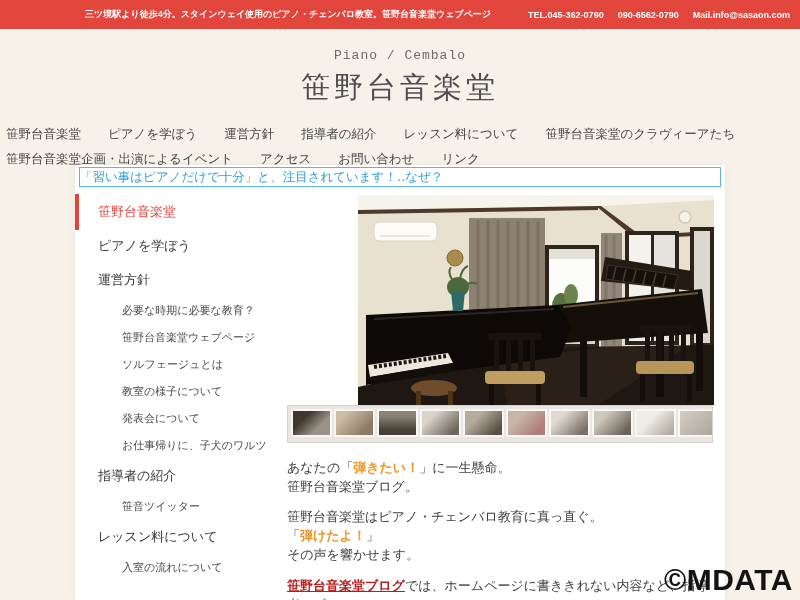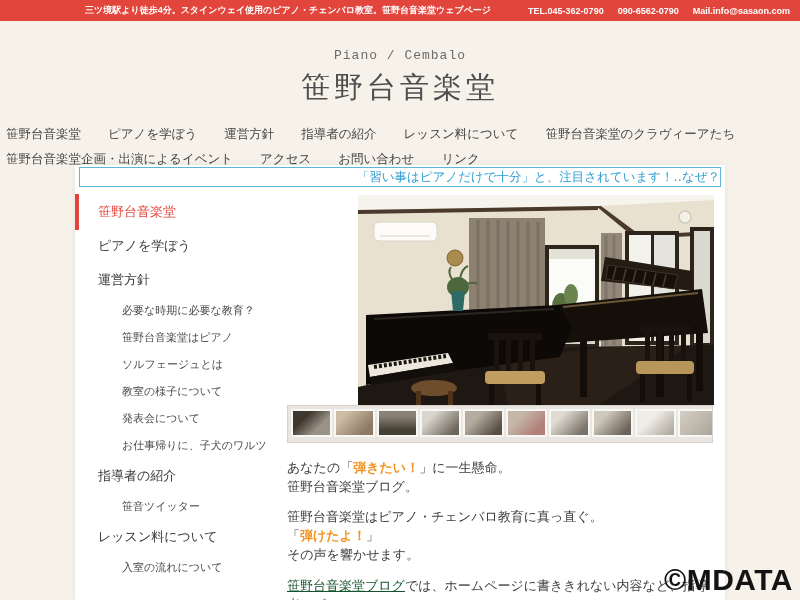--- a/index.html
+++ b/index.html
@@ -5,21 +5,21 @@
   * { margin:0; padding:0; box-sizing:border-box; }
   html,body { width:800px; height:600px; overflow:hidden; }
   body {
     position:relative;
     background:#f6f2ea;
     font-family:"Liberation Sans","DejaVu Sans",sans-serif;
     color:#3c3c3c;
   }
   
   .topbar {
-    position:absolute; top:0; left:0; right:0; height:21px;
+    position:absolute; top:0; left:0; right:0; height:29px;
     background:#e2453c; color:#fff;
     display:flex; justify-content:space-between; align-items:center;
     padding:0 10px 0 85px; font-size:9px; font-weight:bold; z-index:5;
   }
   .topbar .contact { display:flex; gap:14px; }
   
   .site-header { padding-top:48px; text-align:center; }
   .site-header .subtitle {
     font-family:Liberation Mono, monospace;
     font-size:13px; color:#6b6b6b; letter-spacing:1px;
@@ -33,21 +33,21 @@
   .nav-row { display:flex; align-items:center; height:25px; padding-left:6px; gap:27px; }
   .nav-row a { font-size:12.5px; color:#454545; text-decoration:none; cursor:pointer; white-space:nowrap; }
   
   .card {
     position:absolute; left:75px; top:165px; width:650px; height:435px;
     background:#ffffff; box-shadow:0 0 6px rgba(0,0,0,0.07);
   }
   .banner {
     position:absolute; top:2px; left:4px; right:4px; height:20px;
     border:1px solid #5db5dc; background:#fff;
-    line-height:18px; text-align:right;
+    line-height:18px; text-align:left;
     font-size:12.5px; color:#2d9fd1; cursor:pointer;
   }
   
   .sidebar { position:absolute; top:30px; left:0; width:212px; }
   .s-top {
     position:relative; font-size:13px; color:#3a3a3a;
     padding:8px 0 8px 23px; cursor:pointer;
   }
   .s-top.active { color:#e0443b; }
   .s-top.active::before {
@@ -75,21 +75,21 @@
   .thumb:nth-child(6){background:linear-gradient(135deg,#c5b6a8 30%,#b27e78 80%);}
   .thumb:nth-child(7){background:linear-gradient(135deg,#e0dbd2 25%,#7a7268 85%);}
   .thumb:nth-child(8){background:linear-gradient(135deg,#cfc8bd 25%,#6b6359 85%);}
   .thumb:nth-child(9){background:linear-gradient(135deg,#efede7 35%,#b3ada1 90%);}
   .thumb:nth-child(10){background:linear-gradient(135deg,#d4cfc5,#a9a196);}
   .copy { font-size:13px; line-height:19px; color:#3c3c3c; }
   .copy .p1 { margin-top:15px; }
   .copy .p2 { margin-top:11px; }
   .copy .p3 { margin-top:12px; }
   .em { color:#f29423; font-weight:bold; }
-  .blog-link { color:#14532d; font-weight:normal; text-decoration:underline; cursor:pointer; }
+  .blog-link { color:#b91c1c; font-weight:bold; text-decoration:underline; cursor:pointer; }
   
   .watermark {
     position:absolute; right:7px; bottom:3px;
     font-size:30px; font-weight:bold; color:#141414; letter-spacing:0.5px; z-index:10;
   }
 </style>
 </head>
 <body>
 
 <div class="topbar">
@@ -125,21 +125,21 @@
 
 <div class="card">
 
   <div class="banner">「習い事はピアノだけで十分」と、注目されています！‥なぜ？</div>
 
   <aside class="sidebar">
     <div class="s-top active">笹野台音楽堂</div>
     <div class="s-top">ピアノを学ぼう</div>
     <div class="s-top">運営方針</div>
     <div class="s-sub">必要な時期に必要な教育？</div>
-    <div class="s-sub">笹野台音楽堂はピアノ</div>
+    <div class="s-sub">笹野台音楽堂ウェブページ</div>
     <div class="s-sub">ソルフェージュとは</div>
     <div class="s-sub">教室の様子について</div>
     <div class="s-sub">発表会について</div>
     <div class="s-sub">お仕事帰りに、子犬のワルツ</div>
     <div class="s-top">指導者の紹介</div>
     <div class="s-sub">笹音ツイッター</div>
     <div class="s-top">レッスン料について</div>
     <div class="s-sub">入室の流れについて</div>
 
   </aside>

